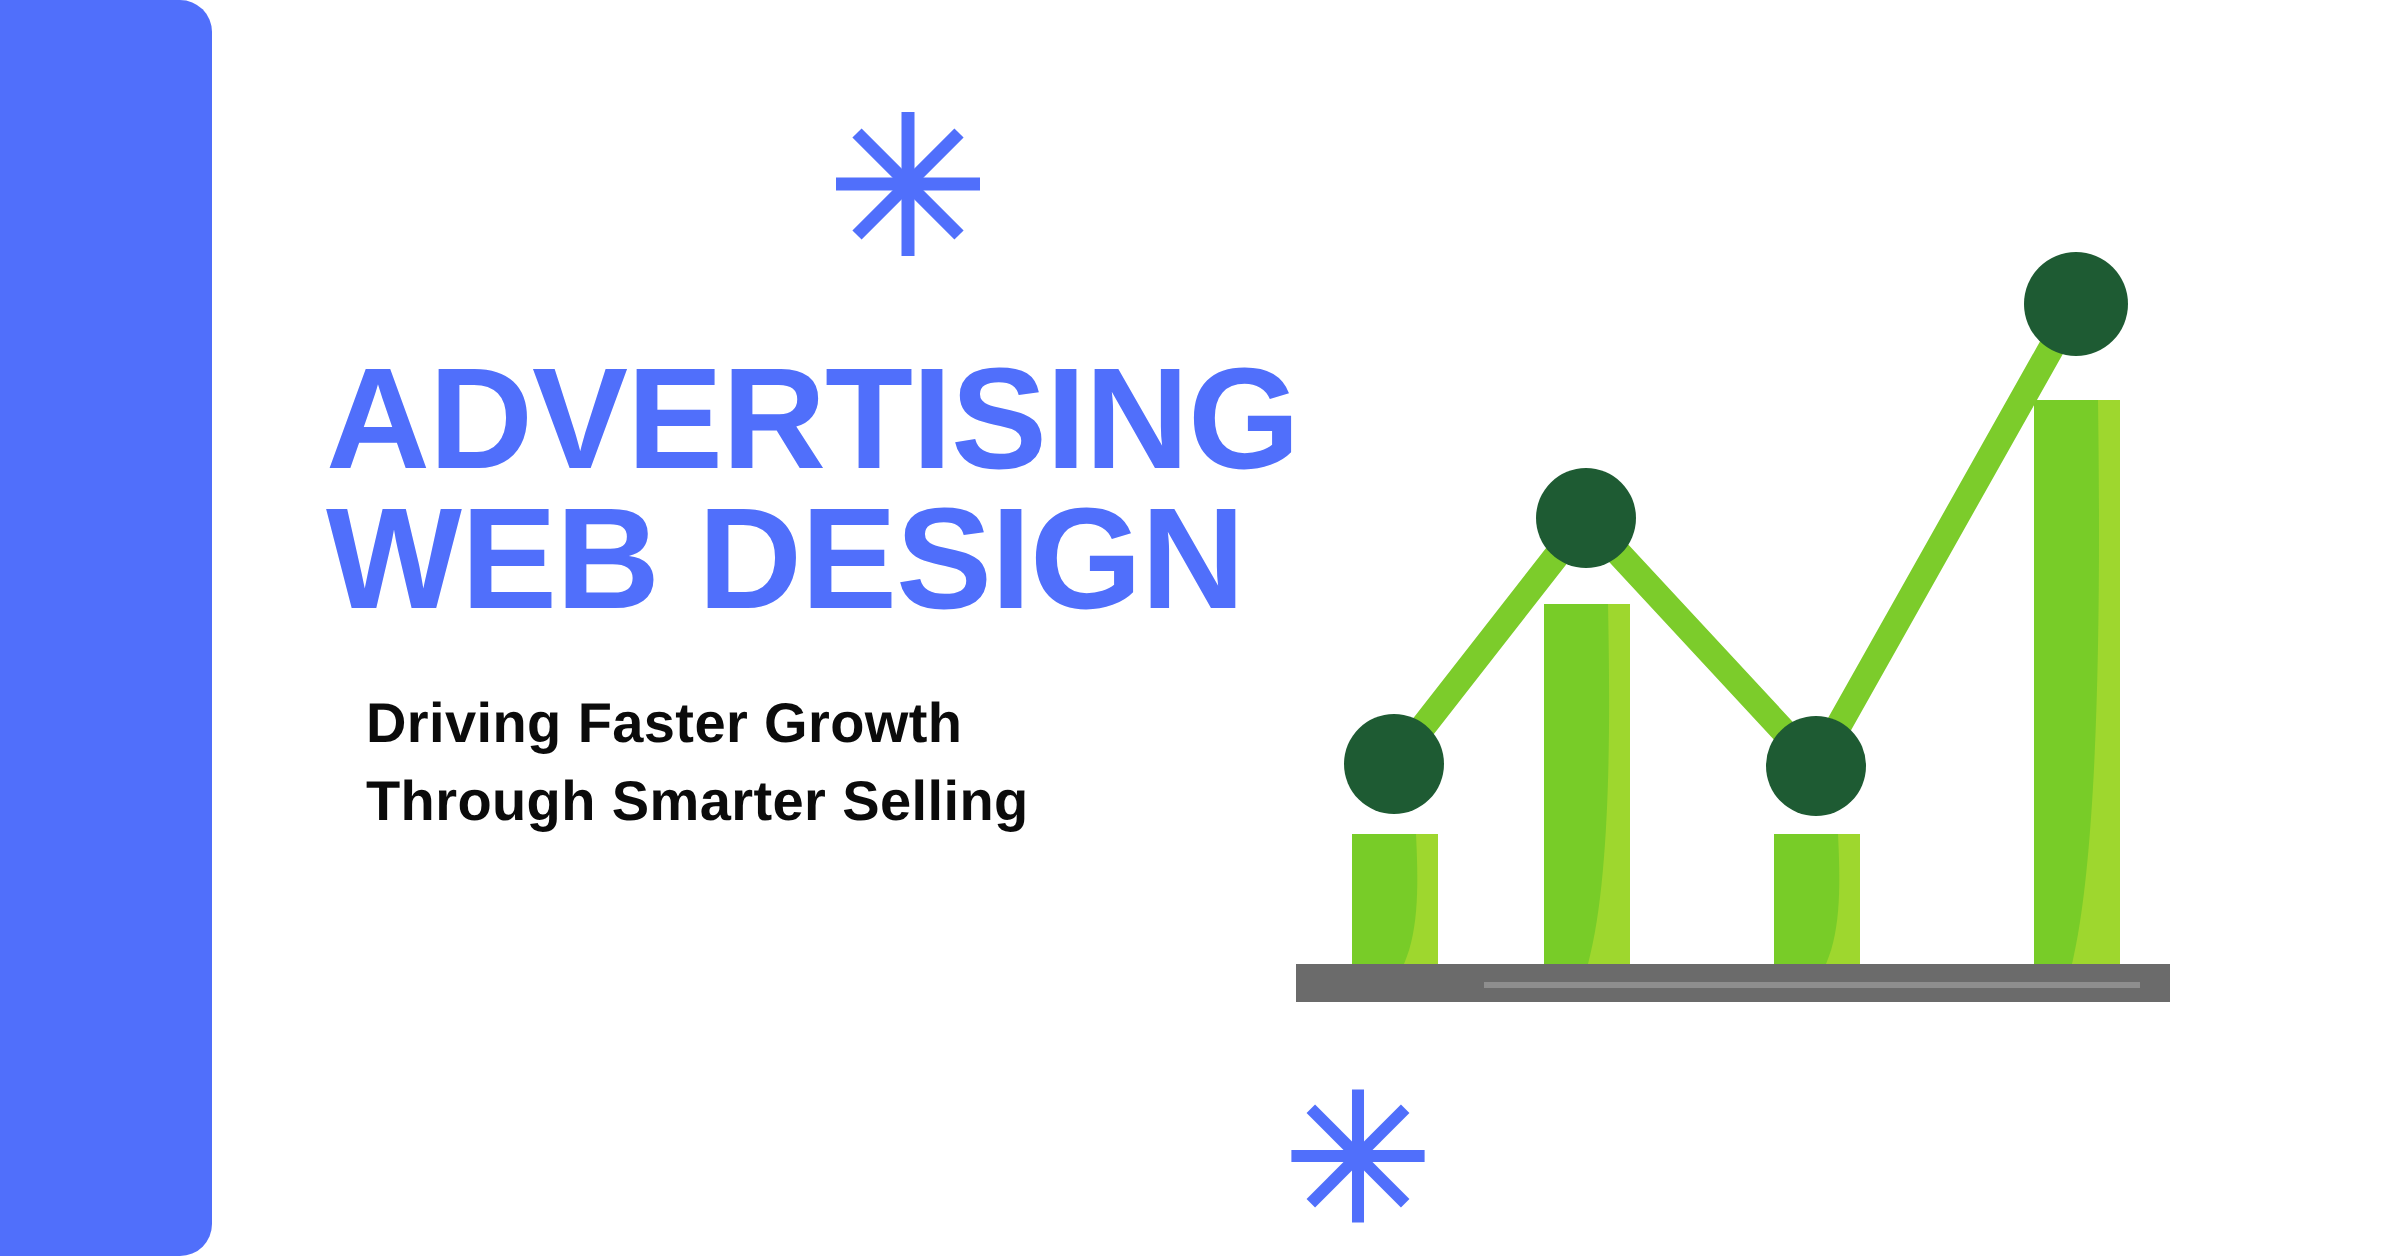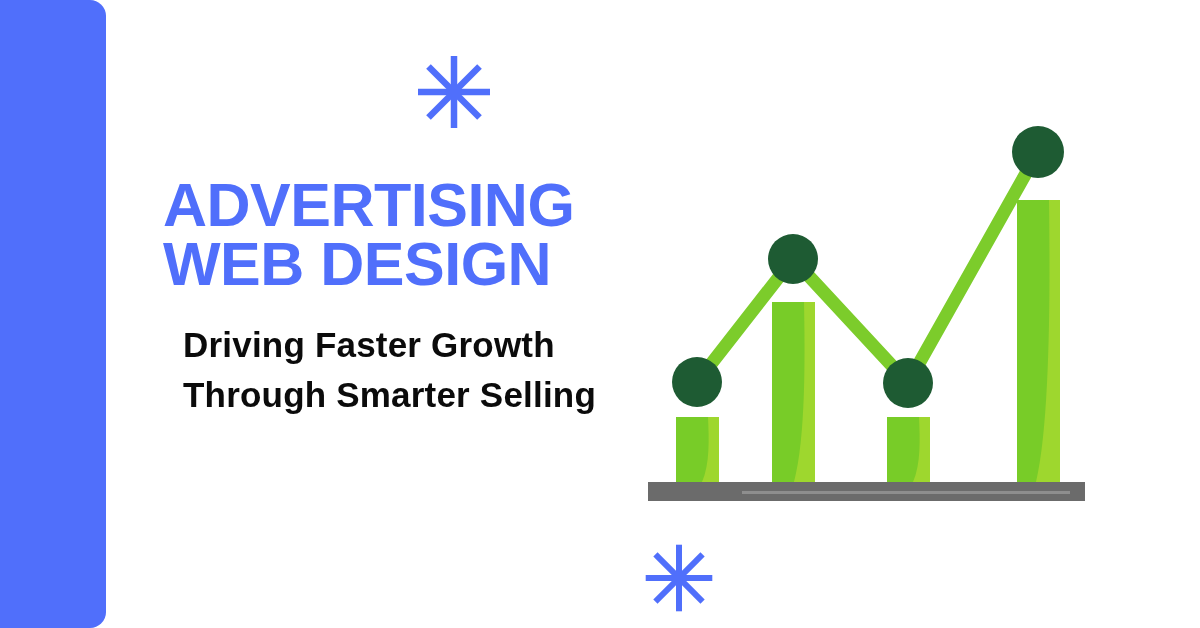--- a/index.html
+++ b/index.html
@@ -36,31 +36,31 @@
     position: absolute;
     left: 163px;
     top: 176px;
     width: 560px;
   }
   #headline {
     margin: 0;
     color: #506ffb;
     font-family: "Liberation Sans", sans-serif;
     font-weight: bold;
-    font-size: 61px;
+    font-size: 72px;
     line-height: 0.97;
     letter-spacing: -0.5px;
     white-space: pre-line;
   }
   #subheadline {
     margin: 26px 0 0 20px;
     color: #0b0b0b;
     font-family: "Liberation Sans", sans-serif;
     font-weight: bold;
-    font-size: 35px;
+    font-size: 28px;
     line-height: 1.42;
     letter-spacing: 0.2px;
     white-space: pre-line;
   }
 
   
   .sparkle {
     position: absolute;
   }
   #sparkle-top  { left: 414px; top: 52px; }

